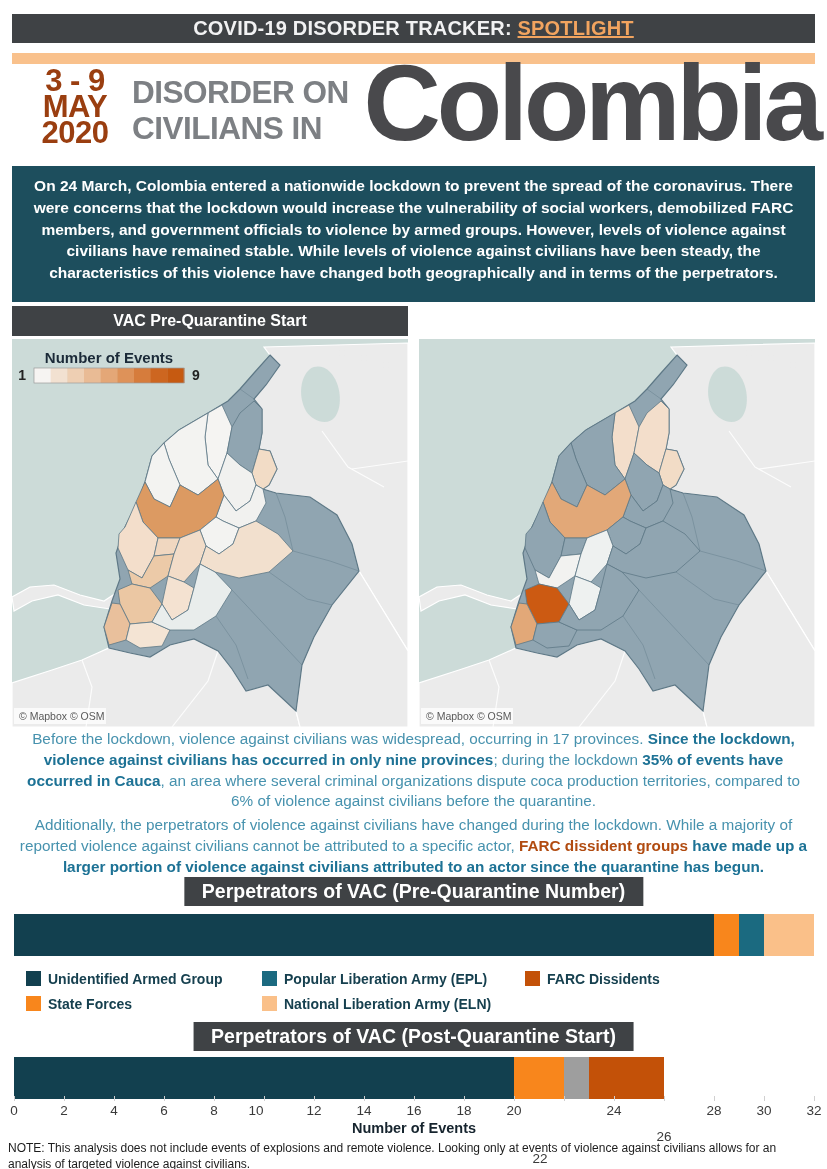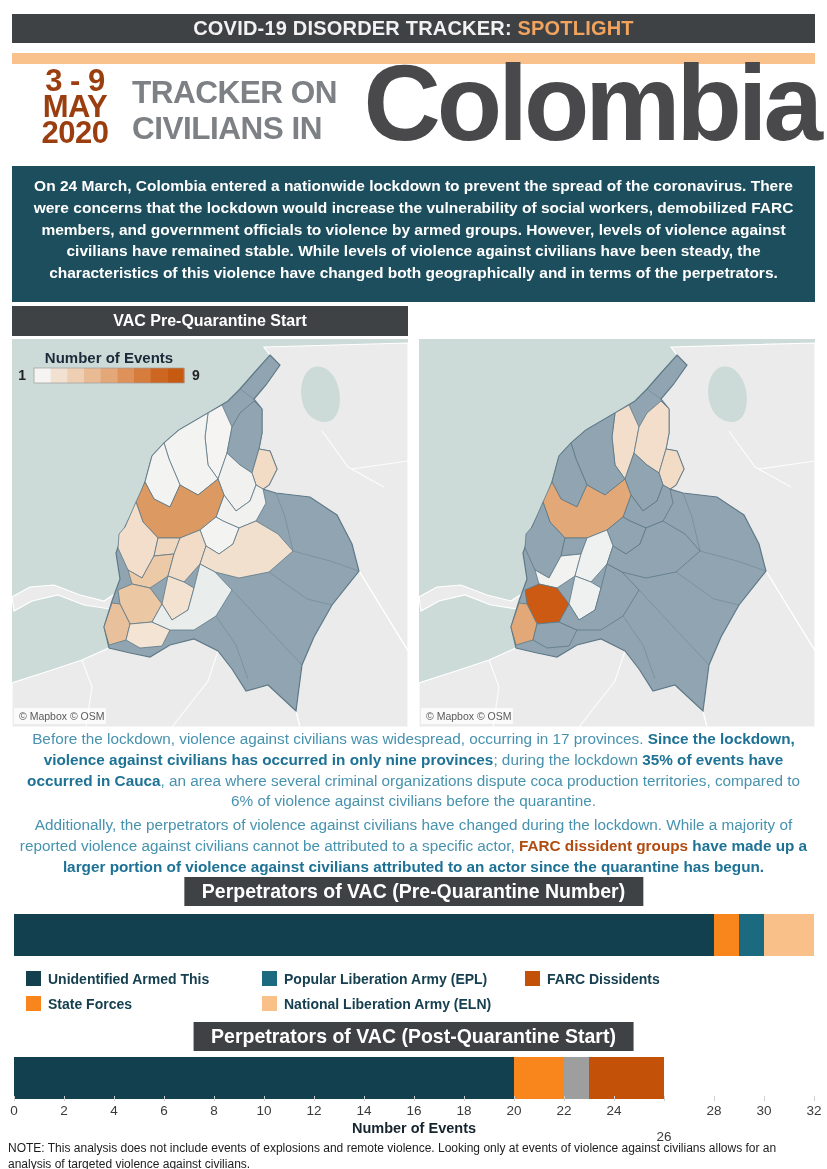--- a/index.html
+++ b/index.html
@@ -2,21 +2,21 @@
 <html style="--charcoal: #3f4245; --accent-strip: #f9c18c; --spotlight: #f2a45f; --date-rust: #9a3e10; --subtitle-gray: #7d8084; --country-gray: #49494c; --intro-bg: #1d4e5d; --body-teal: #4792ae; --body-teal-bold: #1d7295; --body-rust: #b14b10; --legend-text: #16404f; --sea: #ccdbd8; --neighbor: #ebebeb;"><head>
 <meta charset="utf-8">
 <style>
   html,body{margin:0;padding:0;background:#ffffff;}
   .page{position:relative;width:827px;height:1169px;overflow:hidden;background:#fff;
         font-family:"Liberation Sans",sans-serif;}
 
   .topbar{position:absolute;left:12px;top:14px;width:803px;height:29px;line-height:29px;
           background:var(--charcoal);color:#f2f2f3;text-align:center;
           font-size:20px;font-weight:bold;letter-spacing:.2px;}
-  .topbar .spot{color:var(--spotlight);}
+  .topbar .spot{color:var(--spotlight);text-decoration:underline;}
   .strip{position:absolute;left:12px;top:53px;width:803px;height:11px;background:var(--accent-strip);}
 
   .dateblock{position:absolute;left:22px;top:68px;width:106px;text-align:center;
              font-size:31px;font-weight:bold;color:var(--date-rust);line-height:26px;letter-spacing:-.5px;}
   .subtitle{position:absolute;left:132px;top:74px;font-size:31.5px;font-weight:bold;
             color:var(--subtitle-gray);line-height:36px;letter-spacing:-.5px;}
   .country{position:absolute;top:50px;right:8px;font-size:107px;font-weight:bold;
            color:var(--country-gray);letter-spacing:-4px;line-height:1;}
 
   .intro{position:absolute;left:12px;top:166px;width:803px;height:136px;box-sizing:border-box;
@@ -74,21 +74,21 @@
     <span>COVID-19 DISORDER TRACKER: </span><span class="spot">SPOTLIGHT</span>
   </div>
   <div class="strip"></div>
 
   <div class="dateblock">
     <div>3 - 9</div>
     <div>MAY</div>
     <div>2020</div>
   </div>
   <div class="subtitle">
-    <div>TRACKER ON</div>
+    <div>DISORDER ON</div>
     <div>CIVILIANS IN</div>
   </div>
   <div class="country">Colombia</div>
 
   <div class="intro">On 24 March, Colombia entered a nationwide lockdown to prevent the spread of the coronavirus. There were concerns that the lockdown would increase the vulnerability of social workers, demobilized FARC members, and government officials to violence by armed groups. However, levels of violence against civilians have remained stable. While levels of violence against civilians have been steady, the characteristics of this violence have changed both geographically and in terms of the perpetrators.</div>
 
   <div class="maphead left">VAC Pre-Quarantine Start</div>
   <div class="mapbox left" id="map-pre"><svg viewBox="0 0 396 388" width="396" height="388">
         <rect width="396" height="388" fill="var(--sea)"></rect>
         <path d="M252,8 L396,4 L396,312 L347,232 L340,205 L325,176 L298,158 L264,154 L251,150 L257,146 L265,130 L258,112 L247,110 L250,94 L250,70 L242,60 L254,46 L268,26 L258,16 Z" fill="var(--neighbor)" stroke="#ffffff" stroke-width="1.2"></path>
@@ -204,21 +204,21 @@
   <div class="bar b1">
       <div class="seg" title="Unidentified Armed Group: 28" style="width: 700px; background: rgb(18, 64, 79);"></div>
       <div class="seg" title="State Forces: 1" style="width: 25px; background: rgb(248, 134, 28);"></div>
       <div class="seg" title="Popular Liberation Army (EPL): 1" style="width: 25px; background: rgb(27, 106, 128);"></div>
       <div class="seg" title="National Liberation Army (ELN): 2" style="width: 50px; background: rgb(250, 192, 137);"></div>
     </div>
 
   <div class="legend">
       <div class="lgitem">
         <span class="sw" style="background: rgb(18, 64, 79);"></span>
-        <span class="lb">Unidentified Armed This</span>
+        <span class="lb">Unidentified Armed Group</span>
       </div>
       <div class="lgitem">
         <span class="sw" style="background: rgb(248, 134, 28);"></span>
         <span class="lb">State Forces</span>
       </div>
       <div class="lgitem">
         <span class="sw" style="background: rgb(27, 106, 128);"></span>
         <span class="lb">Popular Liberation Army (EPL)</span>
       </div>
       <div class="lgitem">
@@ -244,33 +244,33 @@
       <div class="ticklabel" style="left: 14px;">0</div>
       <div class="tickmark" style="left: 64px;"></div>
       <div class="ticklabel" style="left: 64px;">2</div>
       <div class="tickmark" style="left: 114px;"></div>
       <div class="ticklabel" style="left: 114px;">4</div>
       <div class="tickmark" style="left: 164px;"></div>
       <div class="ticklabel" style="left: 164px;">6</div>
       <div class="tickmark" style="left: 214px;"></div>
       <div class="ticklabel" style="left: 214px;">8</div>
       <div class="tickmark" style="left: 264px;"></div>
-      <div class="ticklabel" style="left: 264px;">10</div>
+      <div class="ticklabel" style="left: 256px;">10</div>
       <div class="tickmark" style="left: 314px;"></div>
       <div class="ticklabel" style="left: 314px;">12</div>
       <div class="tickmark" style="left: 364px;"></div>
       <div class="ticklabel" style="left: 364px;">14</div>
       <div class="tickmark" style="left: 414px;"></div>
       <div class="ticklabel" style="left: 414px; text-align: center;">16</div>
       <div class="tickmark" style="left: 464px;"></div>
       <div class="ticklabel" style="left: 464px;">18</div>
       <div class="tickmark" style="left: 514px;"></div>
       <div class="ticklabel" style="left: 514px;">20</div>
       <div class="tickmark" style="left: 564px;"></div>
-      <div class="ticklabel" style="left: 564px;">22</div>
+      <div class="ticklabel" style="left: 540px; margin-top: 48px;">22</div>
       <div class="tickmark" style="left: 614px;"></div>
       <div class="ticklabel" style="left: 614px;">24</div>
       <div class="tickmark" style="left: 664px;"></div>
       <div class="ticklabel" style="left: 664px; margin-top: 26px;">26</div>
       <div class="tickmark" style="left: 714px;"></div>
       <div class="ticklabel" style="left: 714px;">28</div>
       <div class="tickmark" style="left: 764px;"></div>
       <div class="ticklabel" style="left: 764px;">30</div>
       <div class="tickmark" style="left: 814px;"></div>
       <div class="ticklabel" style="left: 814px;">32</div>

